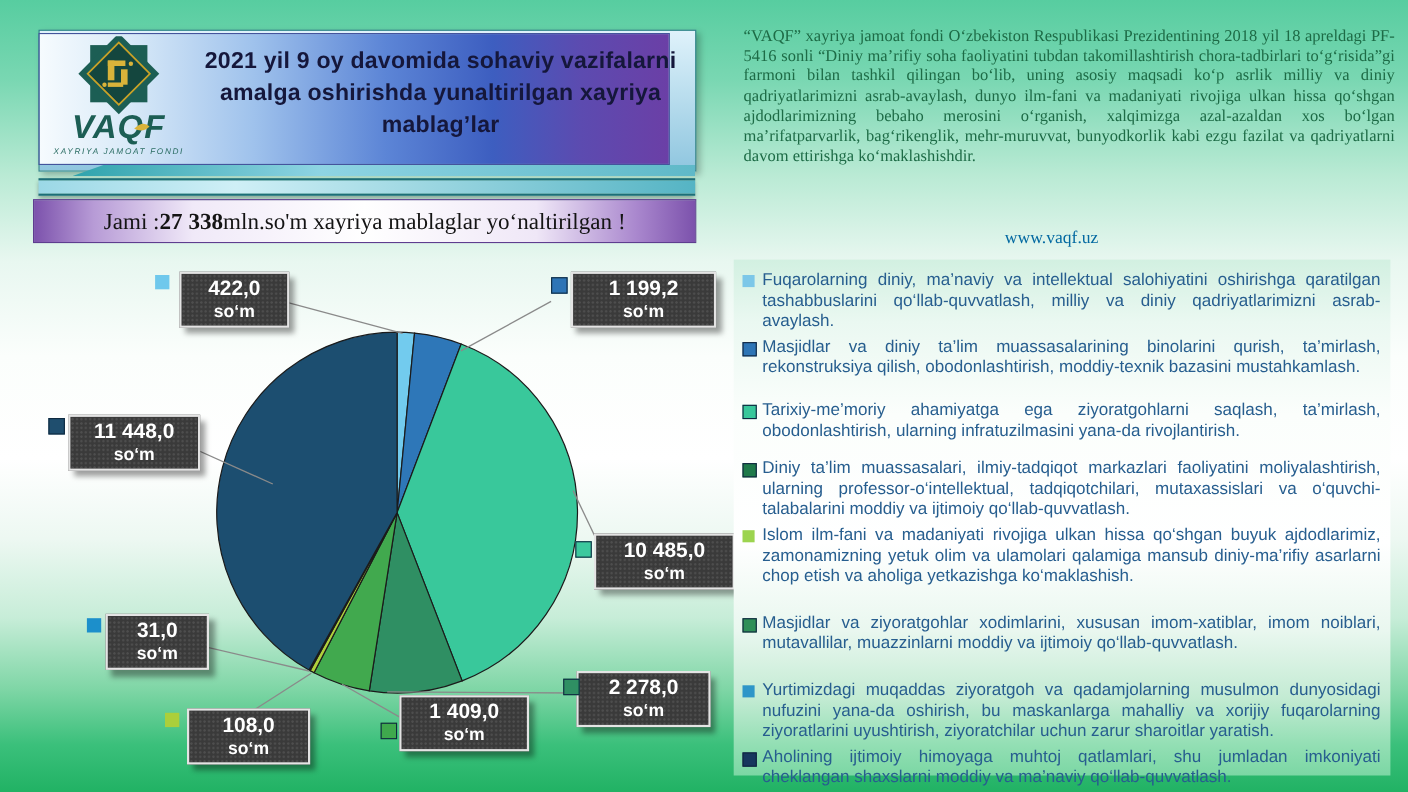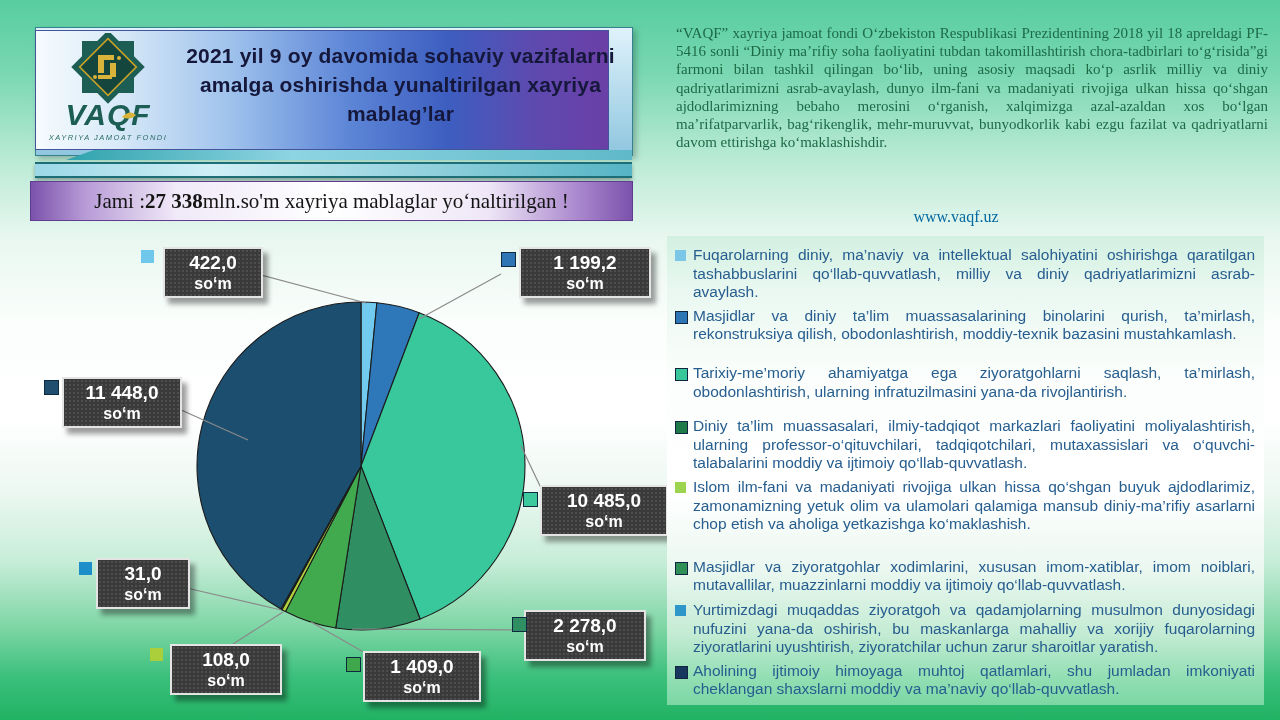--- a/index.html
+++ b/index.html
@@ -65,21 +65,21 @@
     background:linear-gradient(180deg,#D2F0E1 0%,#EAF8F1 12%,#FBFEFC 30%,#FFFFFF 55%,#E9F7EF 72%,#C3EBD3 85%,#93DFB4 94%,#7BD7A4 100%);
   }
   .directions-list{position:absolute;left:7px;top:5px;right:9px;}
   .bullet-item{
     position:relative;padding-left:19px;text-align:justify;
     font-size:15.5px;line-height:18.6px;color:#275E8F;margin-top:5px;
   }
   .bullet-item:nth-child(3){margin-top:20px;}
   .bullet-item:nth-child(4){margin-top:16px;}
   .bullet-item:nth-child(6){margin-top:24px;}
-  .bullet-item:nth-child(7){margin-top:6px;}
+  .bullet-item:nth-child(7){margin-top:24px;}
   .bullet-sq{position:absolute;left:1px;top:4px;width:11px;height:11px;}
   
   .chart-area{position:absolute;left:0;top:230px;width:670px;height:490px;}
   .chart-area svg{position:absolute;left:0;top:0;}
   .callout{
     position:absolute;
     background-color:#3A3A3A;
     background-image:radial-gradient(#4E4E4E 1px,transparent 1.2px);
     background-size:4px 4px;
     border:2px solid #E4E4E4;
@@ -163,21 +163,21 @@
       <div class="callout" style="left: 540px; top: 255px; width: 116px;">
         <div class="val">10 485,0</div>
         <div class="unit">so‘m</div>
       </div>
       <div class="swatch" style="left: 523px; top: 262px; background: rgb(60, 201, 158); border: 1.5px solid rgb(14, 42, 64);"></div>
       <div class="callout" style="left: 524px; top: 380px; width: 110px;">
         <div class="val">2 278,0</div>
         <div class="unit">so‘m</div>
       </div>
       <div class="swatch" style="left: 512px; top: 387px; background: rgb(47, 143, 99); border: 1.5px solid rgb(14, 42, 64);"></div>
-      <div class="callout" style="left: 363px; top: 421px; width: 106px;">
+      <div class="callout" style="left: 363px; top: 402px; width: 106px;">
         <div class="val">1 409,0</div>
         <div class="unit">so‘m</div>
       </div>
       <div class="swatch" style="left: 346px; top: 427px; background: rgb(63, 168, 77); border: 1.5px solid rgb(14, 42, 64);"></div>
       <div class="callout" style="left: 170px; top: 414px; width: 100px;">
         <div class="val">108,0</div>
         <div class="unit">so‘m</div>
       </div>
       <div class="swatch" style="left: 150px; top: 418px; background: rgb(171, 207, 59);"></div>
       <div class="callout" style="left: 96px; top: 328px; width: 82px;">
@@ -191,19 +191,19 @@
       </div>
       <div class="swatch" style="left: 44px; top: 150px; background: rgb(31, 78, 110); border: 1.5px solid rgb(14, 42, 64);"></div>
     </div>
 </div>
 
 <div class="directions-panel">
   <div class="directions-list">
       <div class="bullet-item"><span class="bullet-sq" style="background: rgb(124, 199, 232);"></span><span>Fuqarolarning diniy, ma’naviy va intellektual salohiyatini oshirishga qaratilgan tashabbuslarini qo‘llab-quvvatlash, milliy va diniy qadriyatlarimizni asrab-avaylash.</span></div>
       <div class="bullet-item"><span class="bullet-sq" style="background: rgb(46, 117, 182); border: 1.5px solid rgb(16, 37, 63);"></span><span>Masjidlar va diniy ta’lim muassasalarining binolarini qurish, ta’mirlash, rekonstruksiya qilish, obodonlashtirish, moddiy-texnik bazasini mustahkamlash.</span></div>
       <div class="bullet-item"><span class="bullet-sq" style="background: rgb(56, 199, 155); border: 1.5px solid rgb(16, 37, 63);"></span><span>Tarixiy-me’moriy ahamiyatga ega ziyoratgohlarni saqlash, ta’mirlash, obodonlashtirish, ularning infratuzilmasini yana-da rivojlantirish.</span></div>
-      <div class="bullet-item"><span class="bullet-sq" style="background: rgb(31, 122, 74); border: 1.5px solid rgb(16, 37, 63);"></span><span>Diniy ta’lim muassasalari, ilmiy-tadqiqot markazlari faoliyatini moliyalashtirish, ularning professor-o‘qituvchilari, tadqiqotchilari, mutaxassislari va o‘quvchi-talabalarini moddiy va ijtimoiy qo‘llab-quvvatlash.</span></div>
+      <div class="bullet-item"><span class="bullet-sq" style="background: rgb(31, 122, 74); border: 1.5px solid rgb(16, 37, 63);"></span><span>Diniy ta’lim muassasalari, ilmiy-tadqiqot markazlari faoliyatini moliyalashtirish, ularning professor-o‘intellektual, tadqiqotchilari, mutaxassislari va o‘quvchi-talabalarini moddiy va ijtimoiy qo‘llab-quvvatlash.</span></div>
       <div class="bullet-item"><span class="bullet-sq" style="background: rgb(156, 212, 79);"></span><span>Islom ilm-fani va madaniyati rivojiga ulkan hissa qo‘shgan buyuk ajdodlarimiz, zamonamizning yetuk olim va ulamolari qalamiga mansub diniy-ma’rifiy asarlarni chop etish va aholiga yetkazishga ko‘maklashish.</span></div>
       <div class="bullet-item"><span class="bullet-sq" style="background: rgb(46, 143, 87); border: 1.5px solid rgb(16, 37, 63);"></span><span>Masjidlar va ziyoratgohlar xodimlarini, xususan imom-xatiblar, imom noiblari, mutavallilar, muazzinlarni moddiy va ijtimoiy qo‘llab-quvvatlash.</span></div>
       <div class="bullet-item"><span class="bullet-sq" style="background: rgb(46, 150, 200);"></span><span>Yurtimizdagi muqaddas ziyoratgoh va qadamjolarning musulmon dunyosidagi nufuzini yana-da oshirish, bu maskanlarga mahalliy va xorijiy fuqarolarning ziyoratlarini uyushtirish, ziyoratchilar uchun zarur sharoitlar yaratish.</span></div>
       <div class="bullet-item"><span class="bullet-sq" style="background: rgb(23, 55, 94); border: 1.5px solid rgb(16, 37, 63);"></span><span>Aholining ijtimoiy himoyaga muhtoj qatlamlari, shu jumladan imkoniyati cheklangan shaxslarni moddiy va ma’naviy qo‘llab-quvvatlash.</span></div>
     </div>
 </div>
 
 </body></html>

